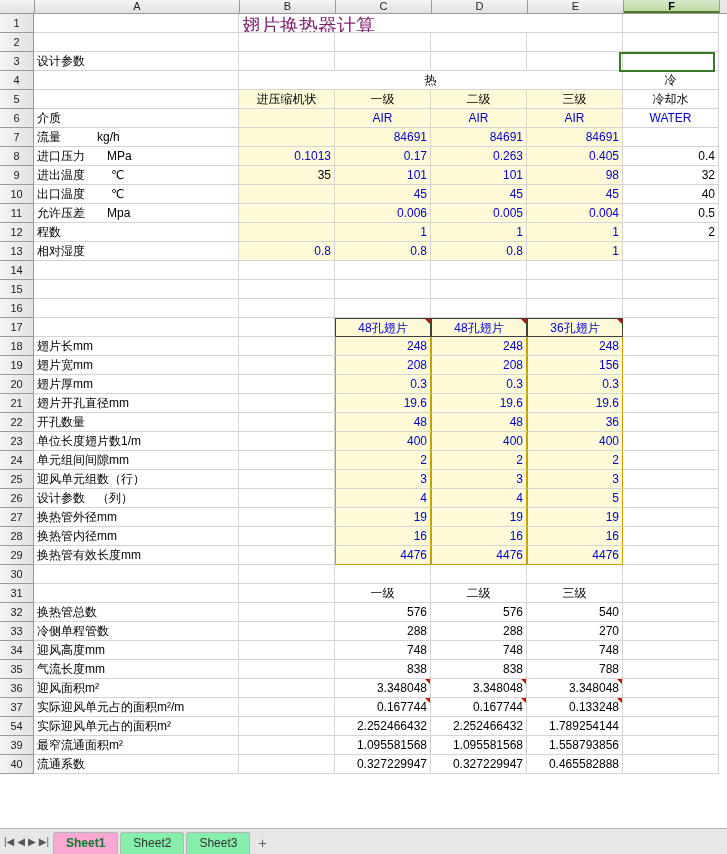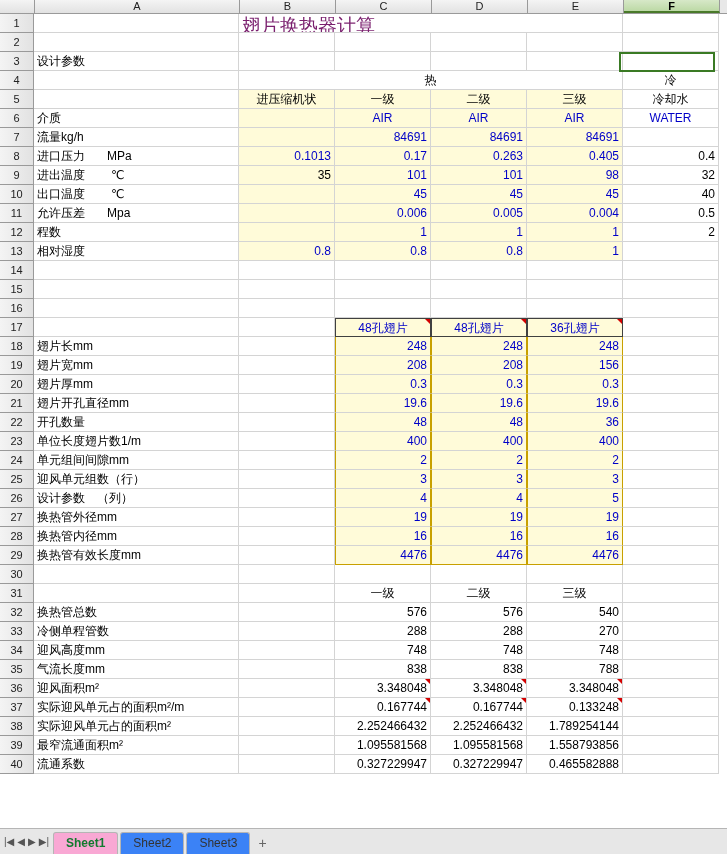--- a/index.html
+++ b/index.html
@@ -94,21 +94,21 @@
   .tabbar{
     position:absolute;left:0;bottom:0;width:727px;height:26px;
     background:#e7e7e7;border-top:1px solid #b5b5b5;
     display:flex;align-items:flex-end;
     box-sizing:border-box;
   }
   .navbtns{display:flex;align-items:center;height:26px;padding:0 4px;gap:3px;color:#555;font-size:10px;}
   .navbtns span{cursor:default;}
   .tab{
     height:21px;line-height:21px;padding:0 12px;margin-right:2px;
-    font-size:12px;background:#3b82f6;border:1px solid #b5b5b5;border-bottom:none;
+    font-size:12px;background:#86efac;border:1px solid #b5b5b5;border-bottom:none;
     border-radius:3px 3px 0 0;color:#333;
   }
   .tab.active{background:#f9a8d4;color:#127a2f;font-weight:bold;}
   .addtab{font-size:14px;color:#666;padding:0 6px;line-height:21px;}
 </style>
 </head>
 <body>
 
 <div id="sheet">
 
@@ -153,21 +153,21 @@
     <div class="rh">28</div>
     <div class="rh">29</div>
     <div class="rh">30</div>
     <div class="rh">31</div>
     <div class="rh">32</div>
     <div class="rh">33</div>
     <div class="rh">34</div>
     <div class="rh">35</div>
     <div class="rh">36</div>
     <div class="rh">37</div>
-    <div class="rh">38</div>
+    <div class="rh">54</div>
     <div class="rh">39</div>
     <div class="rh">40</div>
   </div>
 
   <div class="grid">
 
     <div class="row">
       <div class="cell c-A"></div>
       <div class="cell title" style="width:384px;">翅片换热器计算</div>
       <div class="cell c-F"></div>
@@ -209,21 +209,21 @@
     <div class="row">
       <div class="cell c-A">介质</div>
       <div class="cell c-B fill"></div>
       <div class="cell c-C center fill blue">AIR</div>
       <div class="cell c-D center fill blue">AIR</div>
       <div class="cell c-E center fill blue">AIR</div>
       <div class="cell c-F center blue">WATER</div>
     </div>
 
     <div class="row">
-      <div class="cell c-A"><span>流量</span><span style="text-align:right;">kg/h</span></div>
+      <div class="cell c-A"><span>流量</span><span style="margin-left:36px;text-align:right;">kg/h</span></div>
       <div class="cell c-B fill"></div>
       <div class="cell c-C right fill blue">84691</div>
       <div class="cell c-D right fill blue">84691</div>
       <div class="cell c-E right fill blue">84691</div>
       <div class="cell c-F right"></div>
     </div>
 
     <div class="row">
       <div class="cell c-A"><span>进口压力</span><span style="margin-left:22px;">MPa</span></div>
       <div class="cell c-B right fill blue">0.1013</div>

